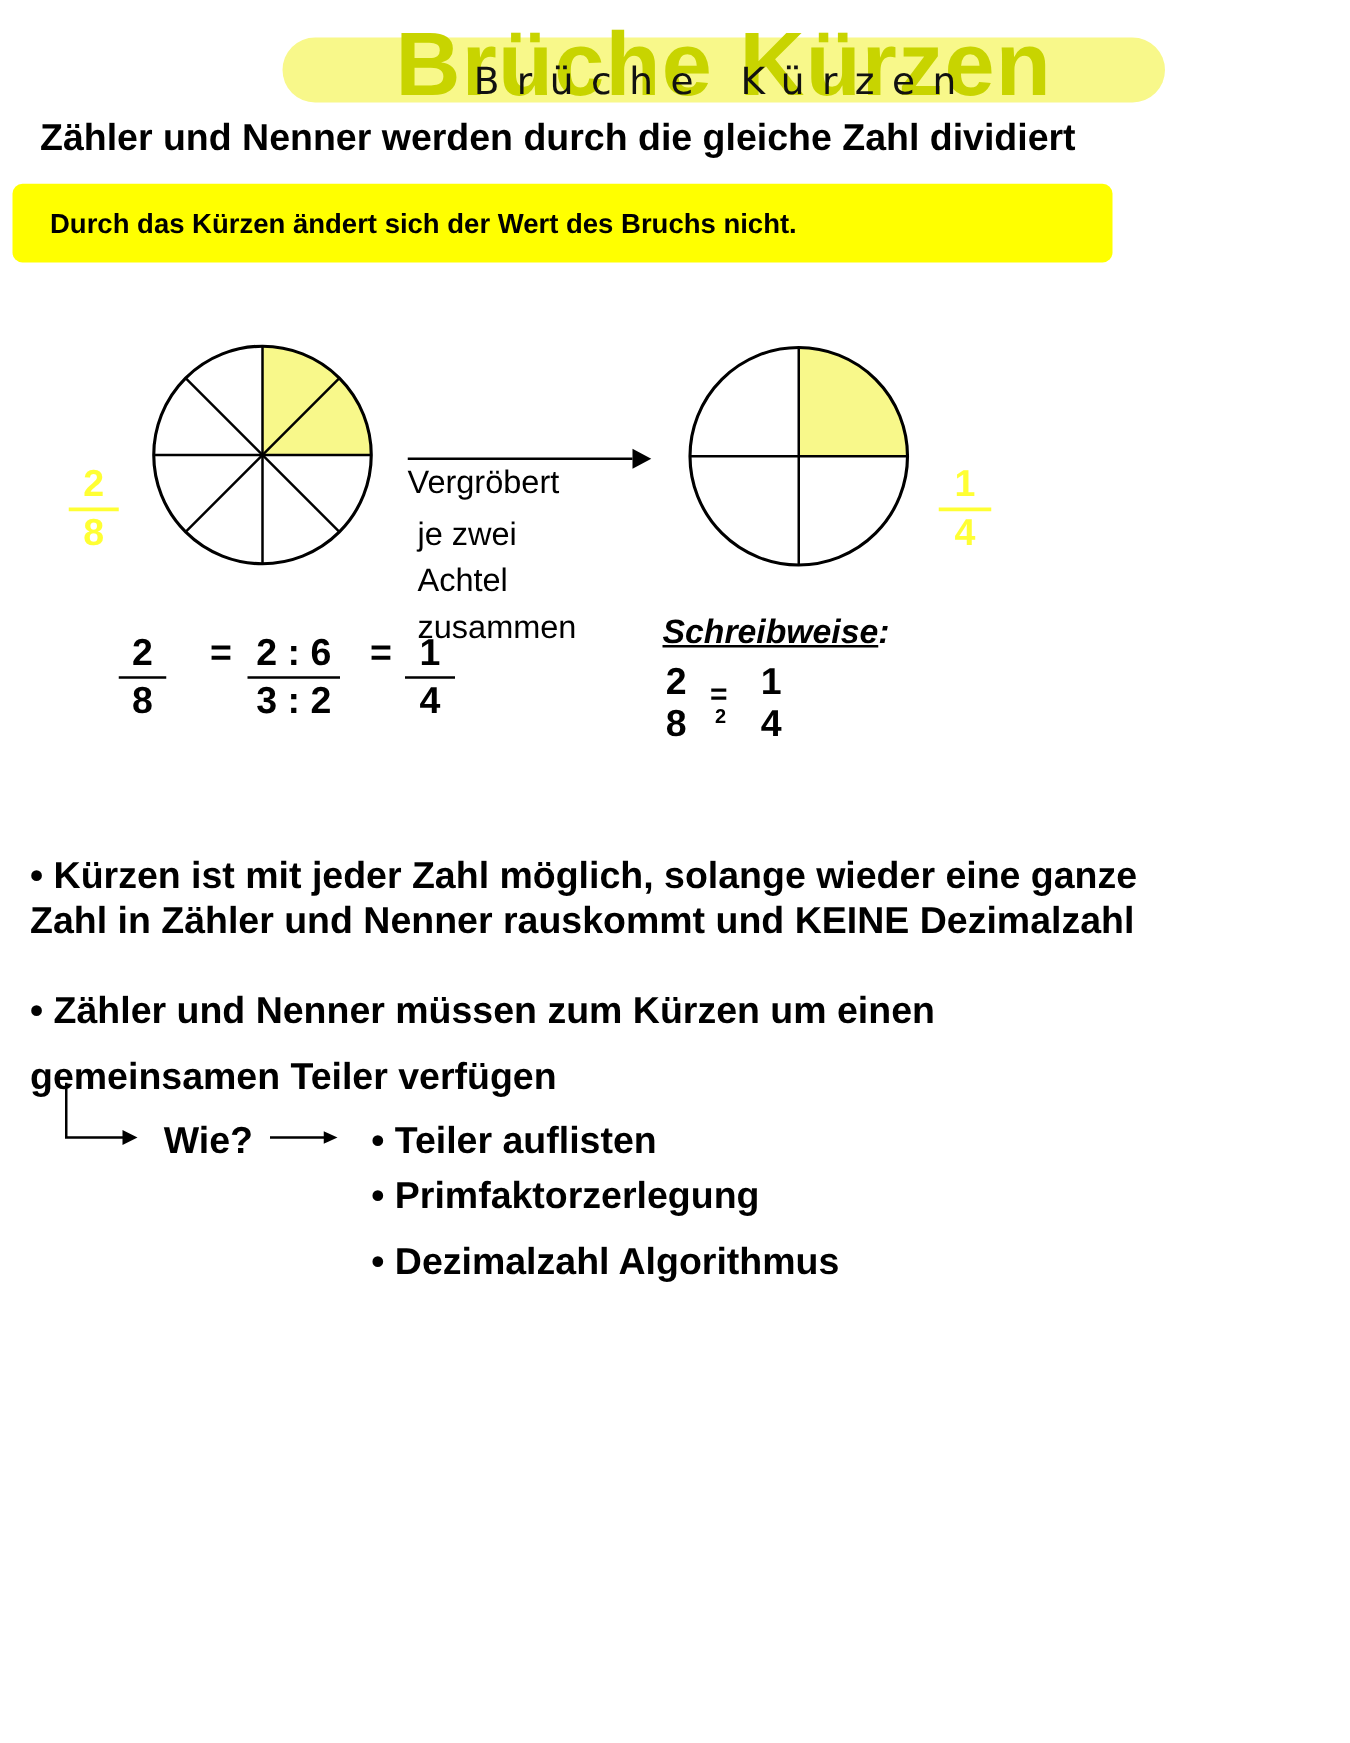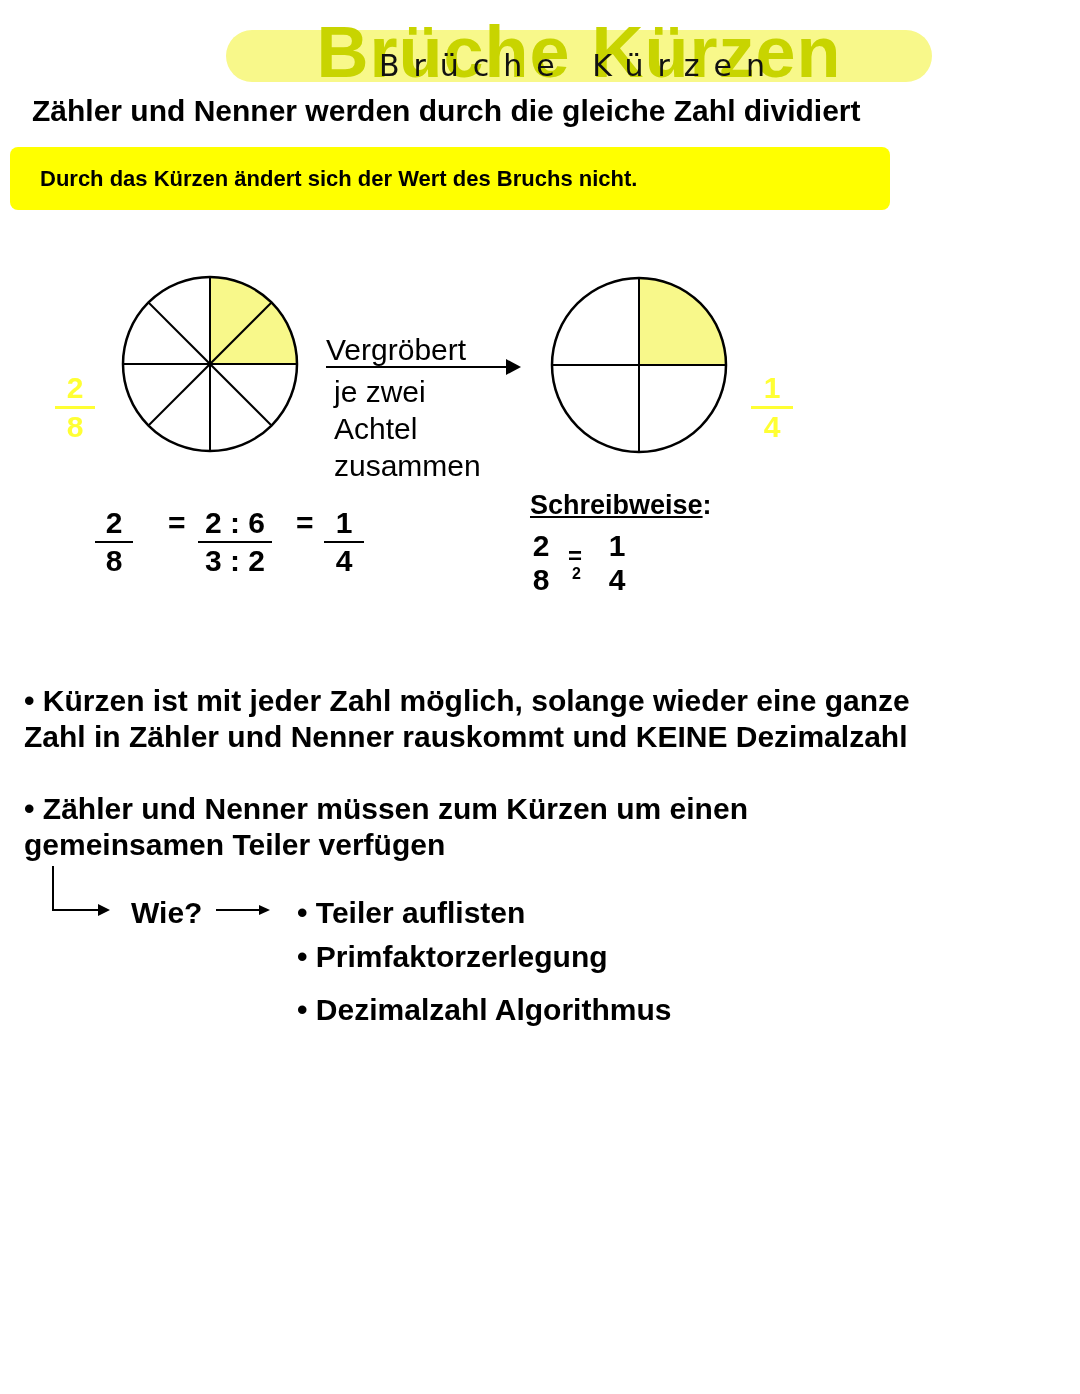--- a/index.html
+++ b/index.html
@@ -14,27 +14,27 @@
   .title-hand { left: 226px; top: 48px; width: 706px; text-align: center; font-family: "DejaVu Sans", sans-serif;
                 font-size: 30px; letter-spacing: 14px; color: #111; font-weight: normal; line-height: 36px; }
 
   .h-rule { left: 32px; top: 92px; font-size: 30px; font-weight: bold; line-height: 38px; }
   .note-box { left: 10px; top: 147px; width: 880px; height: 63px; background: #ffff00; border-radius: 8px; }
   .note-text { left: 40px; top: 161px; font-size: 22px; font-weight: bold; line-height: 36px; }
 
   .frac-yellow { text-align: center; font-weight: bold; font-size: 30px; color: #ffff33; line-height: 34px; }
   .frac-yellow .bar { height: 3px; background: #ffff33; margin: 1px 0; }
 
-  .arrow-label { font-size: 30px; line-height: 37px; }
+  .arrow-label { font-size: 26px; line-height: 37px; margin-top: 36px; }
 
   .frac { text-align: center; font-weight: bold; font-size: 30px; line-height: 34px; }
   .frac .bar { height: 2px; background: #000; margin: 1px 0; }
   .eq { font-weight: bold; font-size: 30px; }
 
-  .schreib { font-weight: bold; font-size: 27px; }
+  .schreib { font-weight: bold; font-size: 27px; font-style: italic; }
   .schreib u { text-decoration: underline; }
 
   .bullet { font-size: 30px; font-weight: bold; line-height: 36px; }
 </style>
 </head>
 <body>
 
 <div class="abs title-pill"></div>
 <div class="abs title-big">Brüche Kürzen</div>
 <div class="abs title-hand">Brüche Kürzen</div>
@@ -111,21 +111,21 @@
 <div class="abs" style="left:568px; top:546px; font-weight:bold; font-size:24px; line-height:20px;">=</div>
 <div class="abs" style="left:572px; top:566px; font-weight:bold; font-size:16px; line-height:16px;">2</div>
 <div class="abs frac" style="left:604px; top:529px; width:26px;">
   <div>1</div>
   <div>4</div>
 </div>
 
 <div class="abs bullet" style="left:24px; top:683px;">• Kürzen ist mit jeder Zahl möglich, solange wieder eine ganze</div>
 <div class="abs bullet" style="left:24px; top:719px;">Zahl in Zähler und Nenner rauskommt und KEINE Dezimalzahl</div>
 <div class="abs bullet" style="left:24px; top:791px;">• Zähler und Nenner müssen zum Kürzen um einen</div>
-<div class="abs bullet" style="left:24px; top:827px;text-align:center;">gemeinsamen Teiler verfügen</div>
+<div class="abs bullet" style="left:24px; top:844px;text-align:center;">gemeinsamen Teiler verfügen</div>
 
 <svg class="abs" style="left:48px; top:866px;" width="66" height="54" viewBox="0 0 66 54">
   <polyline points="5,0 5,44 52,44" fill="none" stroke="#000" stroke-width="2"></polyline>
   <polygon points="50,38 62,44 50,50" fill="#000"></polygon>
 </svg>
 <div class="abs bullet" style="left:131px; top:895px;">Wie?</div>
 <svg class="abs" style="left:216px; top:902px;" width="56" height="16" viewBox="0 0 56 16">
   <line x1="0" y1="8" x2="44" y2="8" stroke="#000" stroke-width="2"></line>
   <polygon points="43,3 54,8 43,13" fill="#000"></polygon>
 </svg>

